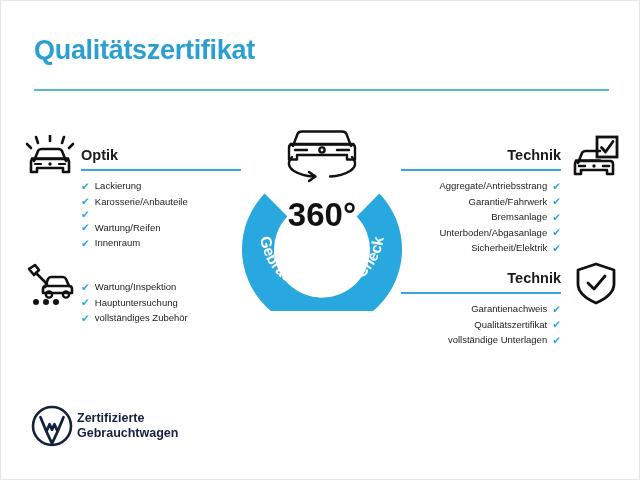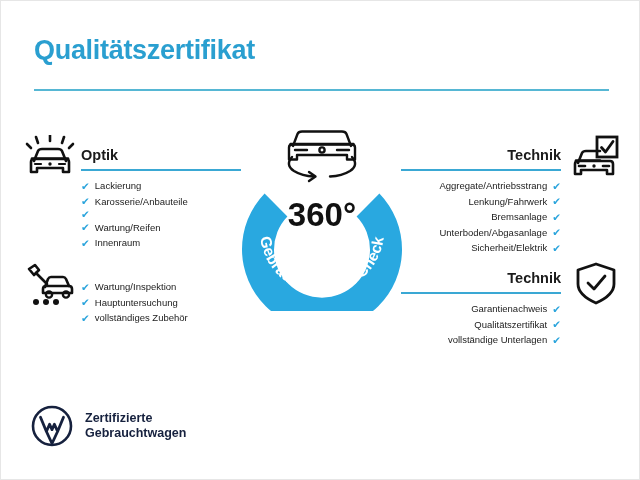--- a/index.html
+++ b/index.html
@@ -96,21 +96,21 @@
     left: 237px; top: 115px;
     width: 168px; height: 195px;
   }
 
   
   #brand {
     position: absolute;
     left: 30px; top: 404px;
     display: flex;
     align-items: center;
-    gap: 12px;
+    gap: 4px;
   }
   #brand-text {
     font-size: 12.5px;
     font-weight: bold;
     color: #16213e;
     line-height: 15.5px;
     white-space: nowrap;
   }
 </style>
 </head>
@@ -232,21 +232,21 @@
     <div class="sec-head">
       <div class="sec-title">Technik</div>
       <div class="sec-rule"></div>
     </div>
     <div class="sec-list">
       <div class="item">
           <span>Aggregate/Antriebsstrang</span>
           <span class="chk">✔</span>
         </div>
       <div class="item">
-          <span>Lenkung/Fahrwerk</span>
+          <span>Garantie/Fahrwerk</span>
           <span class="chk">✔</span>
         </div>
       <div class="item">
           <span>Bremsanlage</span>
           <span class="chk">✔</span>
         </div>
       <div class="item">
           <span>Unterboden/Abgasanlage</span>
           <span class="chk">✔</span>
         </div>

